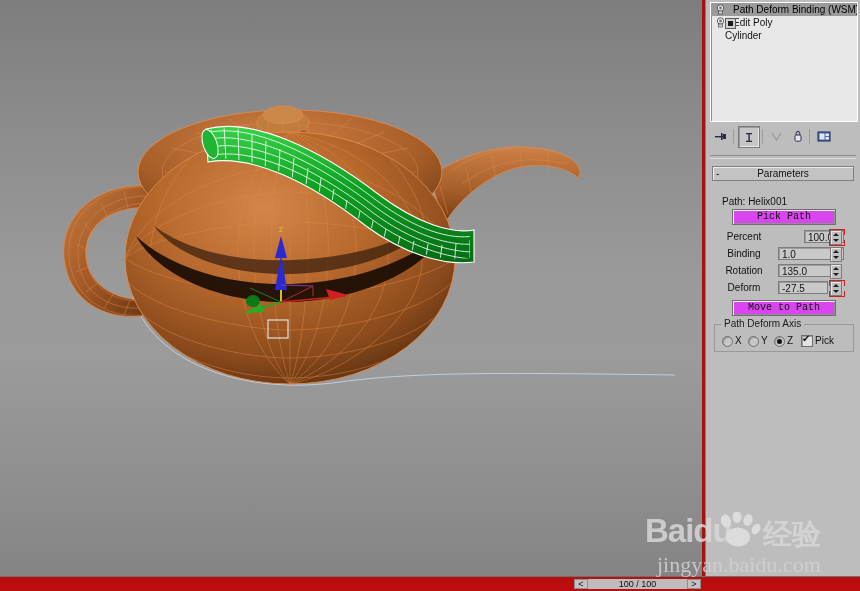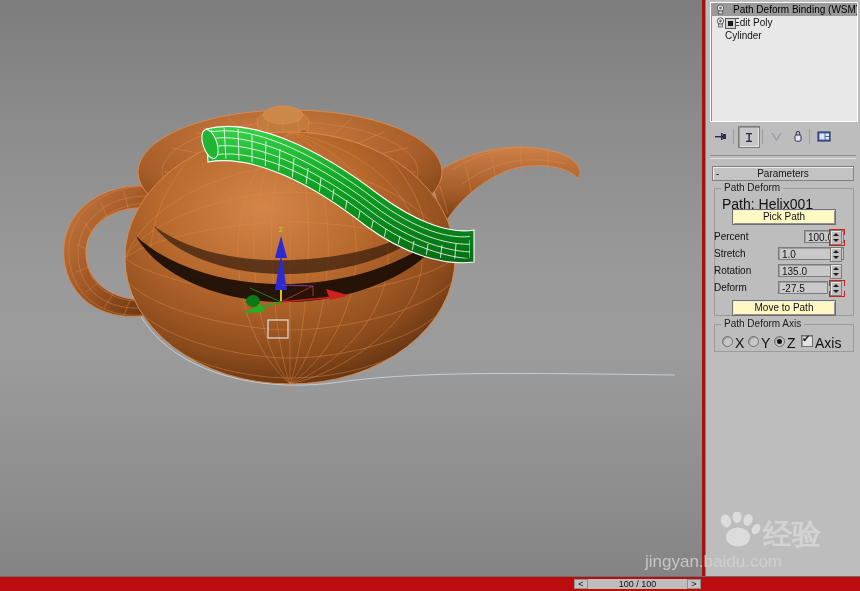--- a/index.html
+++ b/index.html
@@ -46,27 +46,27 @@
     text-align:center;line-height:13px;}
   #rollout-hdr .minus{position:absolute;left:3px;top:0;font-size:10px;}
 
   .group{position:absolute;border:1px solid #9a9a9a;border-top-color:#9a9a9a;}
   .group>.glabel{position:absolute;top:-7px;left:6px;background:#bdbdbd;
     padding:0 3px;font-size:10px;color:#1a1a1a;}
 
   #g-deform{left:714px;top:188px;width:138px;height:126px;}
   #g-axis{left:714px;top:324px;width:138px;height:26px;}
 
-  .pline{position:absolute;font-size:14px;color:#111;}
-
-  .btn3d{position:absolute;background:#fef9c3;border:1px solid #6f6f6f;
+  .pline{position:absolute;font-size:10px;color:#111;}
+
+  .btn3d{position:absolute;background:#d946ef;border:1px solid #6f6f6f;
     box-shadow:inset 1px 1px 0 #ececec, inset -1px -1px 0 #909090;
-    font-size:10px;color:#101010;text-align:center;}
-
-  .lbl{position:absolute;font-size:10px;color:#111;text-align:left;}
+    font-size:10px;color:#101010;text-align:center;font-family:Liberation Mono, monospace;}
+
+  .lbl{position:absolute;font-size:10px;color:#111;text-align:center;}
   .field{position:absolute;height:13px;background:#c9c9c9;
     border:1px solid #7c7c7c;box-shadow:inset 1px 1px 0 #9d9d9d;
     font-size:10px;color:#111;line-height:13px;padding-left:3px;box-sizing:border-box;}
   .spin{position:absolute;width:10px;height:13px;background:#c0c0c0;border:1px solid #7c7c7c;
     box-shadow:inset 1px 1px 0 #e8e8e8;}
   .spin em{position:absolute;left:2px;width:0;height:0;border-left:3px solid transparent;
     border-right:3px solid transparent;display:block;}
   .spin em.up{top:2px;border-bottom:3px solid #1c1c1c;}
   .spin em.dn{bottom:2px;border-top:3px solid #1c1c1c;}
   .spin.keyed{outline:none;}
@@ -89,21 +89,21 @@
   .tb-arrow{width:14px;height:100%;font-size:9px;color:#111;display:flex;align-items:center;
     justify-content:center;border:1px solid #8f8f8f;box-sizing:border-box;background:#c2c2c2;}
   #tb-text{flex:1;text-align:center;font-size:9px;color:#111;}
 
   
   #wm{position:absolute;left:645px;top:512px;width:215px;height:62px;pointer-events:none;}
   #wm-main{position:absolute;left:0;top:0;font-size:33px;font-weight:bold;color:#d7d7d7;
     letter-spacing:-1px;opacity:.85;white-space:nowrap;}
   #wm-cn{position:absolute;left:118px;top:3px;font-size:29px;font-weight:bold;color:#d7d7d7;
     opacity:.85;white-space:nowrap;}
-  #wm-sub{position:absolute;left:0;top:40px;font-size:17px;color:#d2d2d2;opacity:.85;white-space:nowrap;}
+  #wm-sub{position:absolute;left:12px;top:40px;font-size:22px;color:#d2d2d2;opacity:.85;white-space:nowrap;font-family:Liberation Serif, serif;}
   #paw{position:absolute;left:72px;top:0px;width:44px;height:36px;}
 </style>
 </head>
 <body>
 
 <div id="app">
 
   <div id="viewport">
     <svg id="vp-svg" width="703" height="576" viewBox="0 0 703 576">
       <defs>
@@ -377,37 +377,34 @@
     </div>
 
     <div class="divider"></div>
 
     <div id="rollout-hdr">
       <span class="minus">-</span>
       <span>Parameters</span>
     </div>
   </div>
 
-  <div class="group" id="g-deform">
-    <span class="glabel">Path Deform</span>
-  </div>
   <span class="pline" style="left:722px;top:196px">
     <span>Path:</span>
     <span>Helix001</span>
   </span>
   <div class="btn3d" style="left:732px;top:209px;width:102px;height:14px;line-height:14px">Pick Path</div>
 
   <span class="lbl" style="left:714px;top:231px;width:60px">Percent</span>
   <div class="field" style="left:804px;top:230px;width:40px">100.0</div>
   <div class="spin keyed" style="left:830px;top:230px">
       <em class="up"></em>
       <em class="dn"></em>
     </div>
 
-  <span class="lbl" style="left:714px;top:248px;width:60px">Stretch</span>
+  <span class="lbl" style="left:714px;top:248px;width:60px">Binding</span>
   <div class="field" style="left:778px;top:247px;width:66px">1.0</div>
   <div class="spin" style="left:830px;top:247px">
       <em class="up"></em>
       <em class="dn"></em>
     </div>
 
   <span class="lbl" style="left:714px;top:265px;width:60px">Rotation</span>
   <div class="field" style="left:778px;top:264px;width:62px">135.0</div>
   <div class="spin" style="left:830px;top:264px">
       <em class="up"></em>
@@ -426,29 +423,30 @@
   <div class="group" id="g-axis">
     <span class="glabel">Path Deform Axis</span>
   </div>
   <div class="radio" style="left:722px;top:336px"></div>
   <span class="pline" style="left:735px;top:335px">X</span>
   <div class="radio" style="left:748px;top:336px"></div>
   <span class="pline" style="left:761px;top:335px">Y</span>
   <div class="radio on" style="left:774px;top:336px"></div>
   <span class="pline" style="left:787px;top:335px">Z</span>
   <div class="chk on" style="left:801px;top:335px"></div>
-  <span class="pline" style="left:815px;top:335px">Axis</span>
+  <span class="pline" style="left:815px;top:335px">Pick</span>
 
   <div id="timebar">
     <div class="tb-arrow">&lt;</div>
     <div id="tb-text">100 / 100</div>
     <div class="tb-arrow">&gt;</div>
   </div>
 
   <div id="wm">
+    <div id="wm-main">Baidu</div>
     <svg id="paw" viewBox="0 0 44 36">
       <ellipse cx="9" cy="9" rx="5" ry="6.5" fill="#dcdcdc" transform="rotate(-18 9 9)"></ellipse>
       <ellipse cx="20" cy="5" rx="4.5" ry="6" fill="#dcdcdc"></ellipse>
       <ellipse cx="31" cy="8" rx="4.5" ry="6" fill="#dcdcdc" transform="rotate(16 31 8)"></ellipse>
       <ellipse cx="39" cy="17" rx="4" ry="5.5" fill="#dcdcdc" transform="rotate(32 39 17)"></ellipse>
       <ellipse cx="21" cy="25" rx="12" ry="9.5" fill="#dcdcdc"></ellipse>
     </svg>
     <div id="wm-cn">经验</div>
     <div id="wm-sub">jingyan.baidu.com</div>
   </div>

